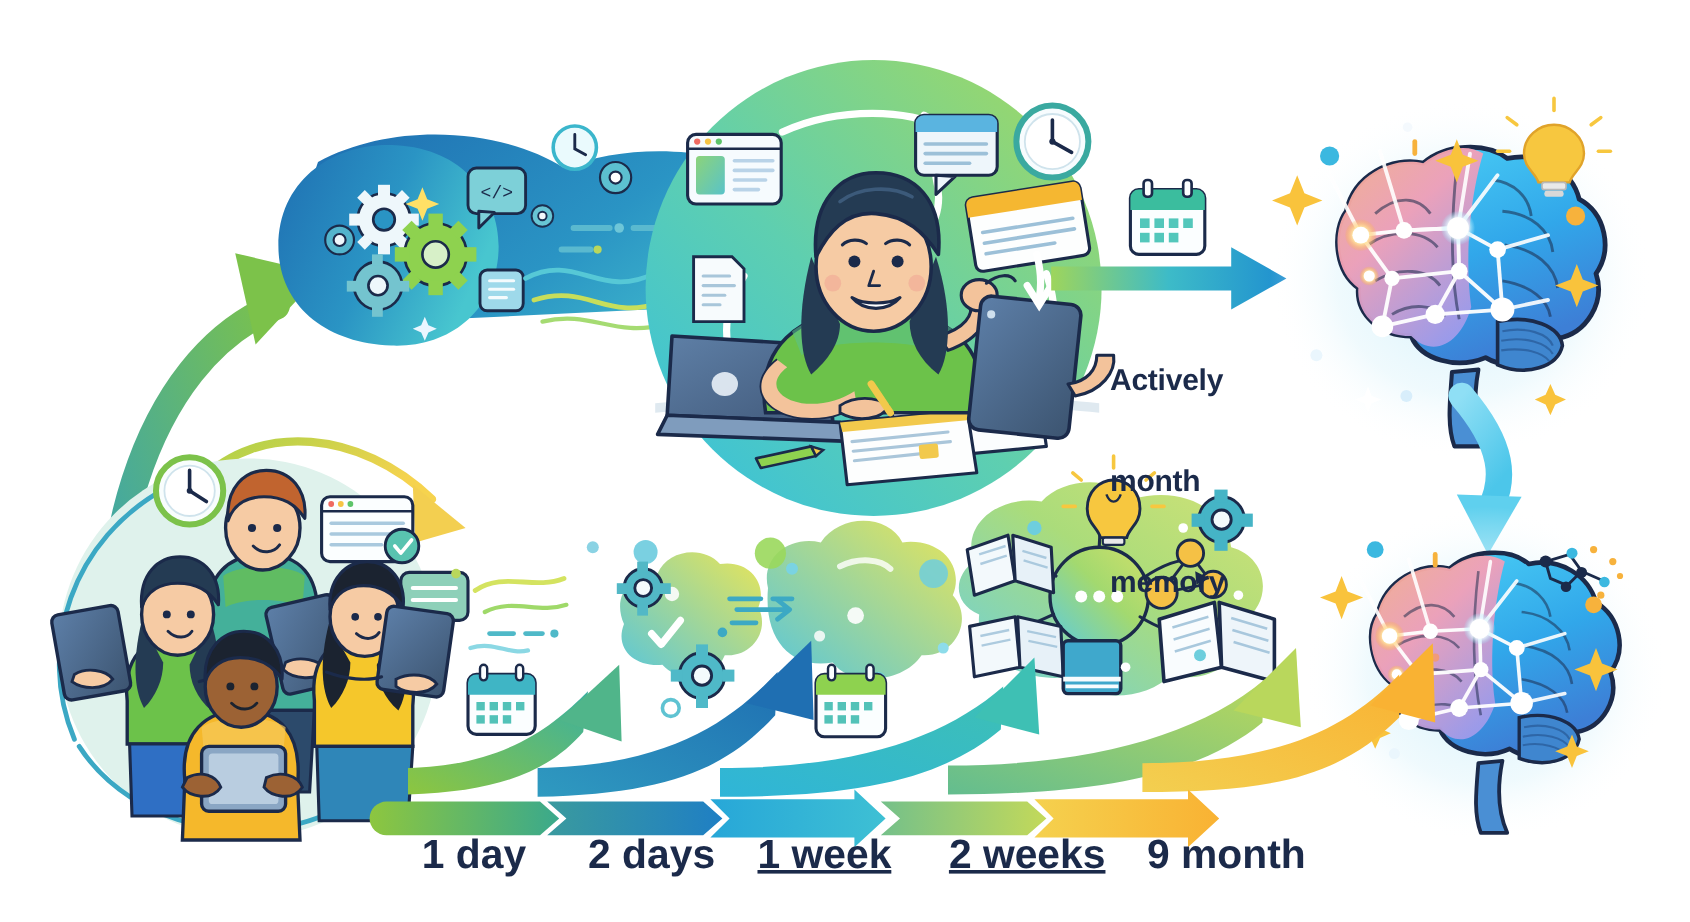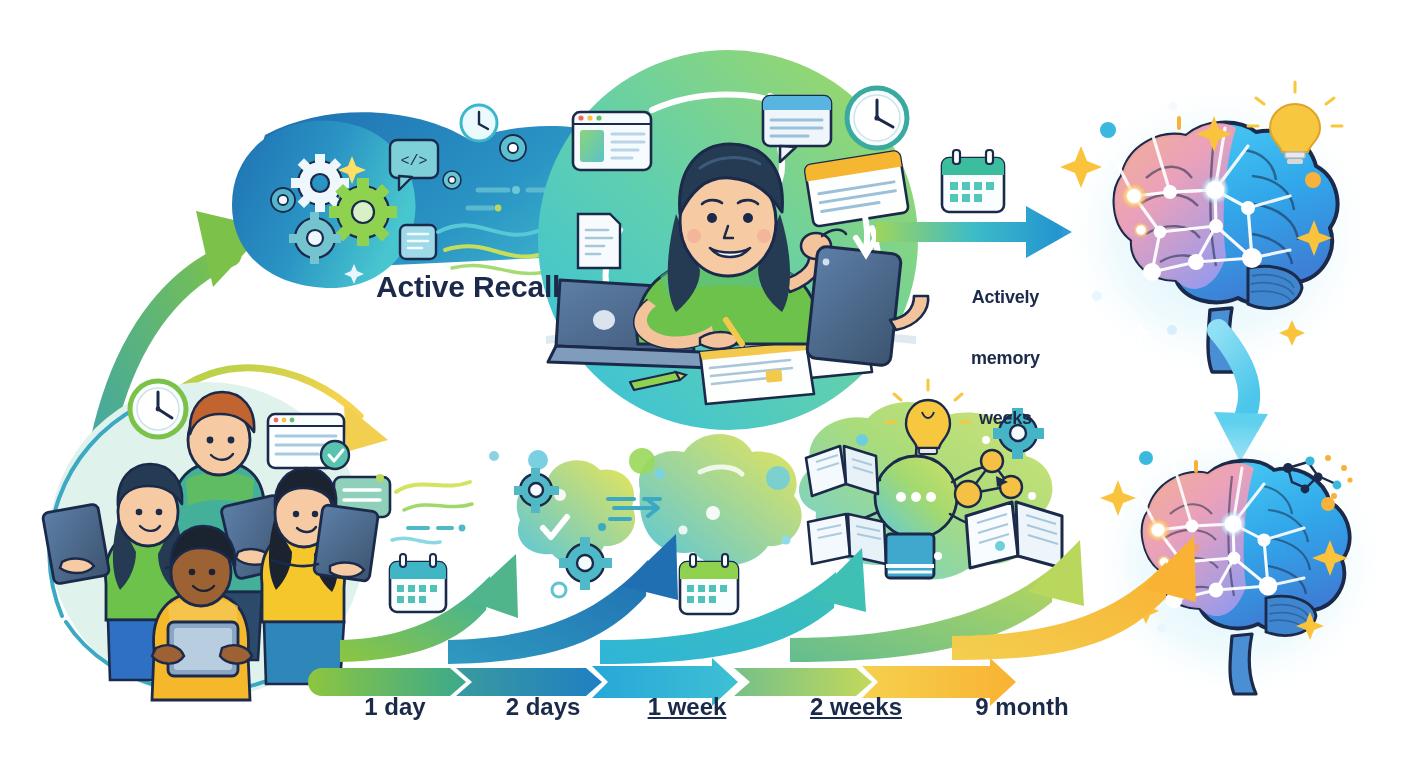--- a/index.html
+++ b/index.html
@@ -13,22 +13,22 @@
   svg.layer{position:absolute;left:0;top:0;width:1408px;height:768px;}
   .lbl{
     position:absolute;
     color:#1b2a4a;
     font-weight:700;
     letter-spacing:-0.2px;
     white-space:pre;
     line-height:1.12;
   }
   #label-active-recall{left:376px;top:270px;font-size:30px;}
-  #label-actively-recall{left:971px;top:247px;font-size:18px;text-align:center;}
-  .tl-lbl{font-size:24px;font-weight:600;color:#1b2a4a;position:absolute;top:693px;text-align:center;}
+  #label-actively-recall{left:925px;top:247px;font-size:25px;}
+  .tl-lbl{font-size:34px;font-weight:600;color:#1b2a4a;position:absolute;top:693px;text-align:center;}
   .tl-0{left:330px;width:130px;}
   .tl-1{left:478px;width:130px;}
   .tl-2{left:622px;width:130px;text-decoration:underline;}
   .tl-3{left:786px;width:140px;text-decoration:underline;}
   .tl-4{left:952px;width:140px;}
 </style>
 </head>
 <body>
 
 <div id="stage">
@@ -970,26 +970,25 @@
           <path d="M438,528 H452"></path>
       </g>
       <circle cx="462" cy="528" r="3.4" fill="#4fb9c8" stroke="none"></circle>
       <path d="M392,540 C 412,534 424,546 440,542" stroke="#6ecedd" stroke-width="3.5" opacity="0.8"></path>
       <circle cx="380" cy="478" r="4" fill="#b9d75c" stroke="none"></circle>
       <circle cx="494" cy="456" r="5" fill="#8bd3e4" stroke="none"></circle>
     </g>
 
   </svg>
 
-  <div class="lbl" id="label-active-recall">Active Recall</div>
 
   <div class="lbl" id="label-actively-recall">
     <div>Actively</div>
+    <div>month</div>
     <div>memory</div>
-    <div>weeks</div>
   </div>
 
   <div class="tl-lbl tl-0">1 day</div>
   <div class="tl-lbl tl-1">2 days</div>
   <div class="tl-lbl tl-2">1 week</div>
   <div class="tl-lbl tl-3">2 weeks</div>
   <div class="tl-lbl tl-4">9 month</div>
 
 </div>
 

